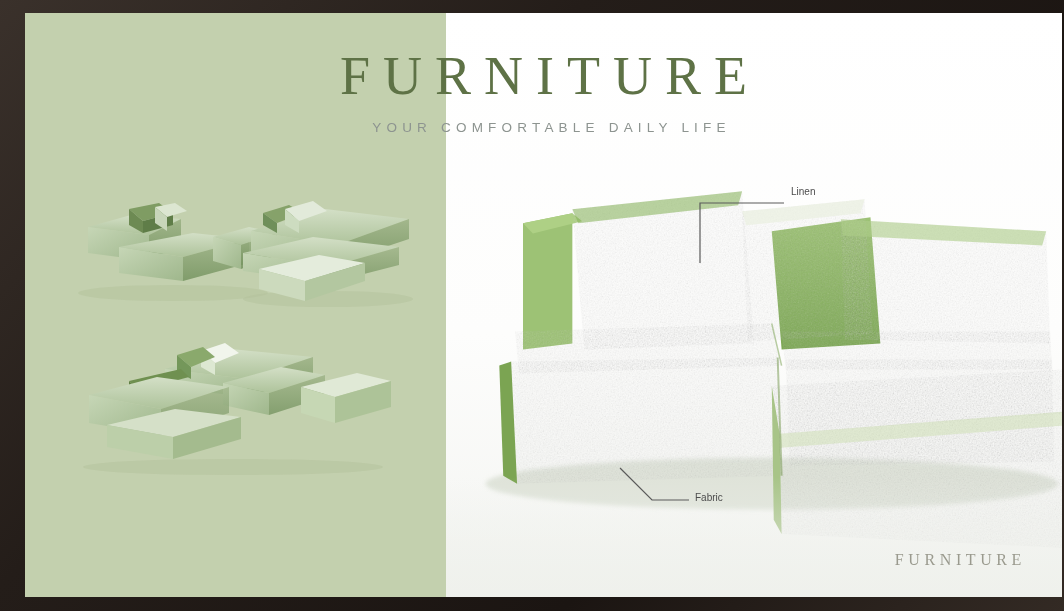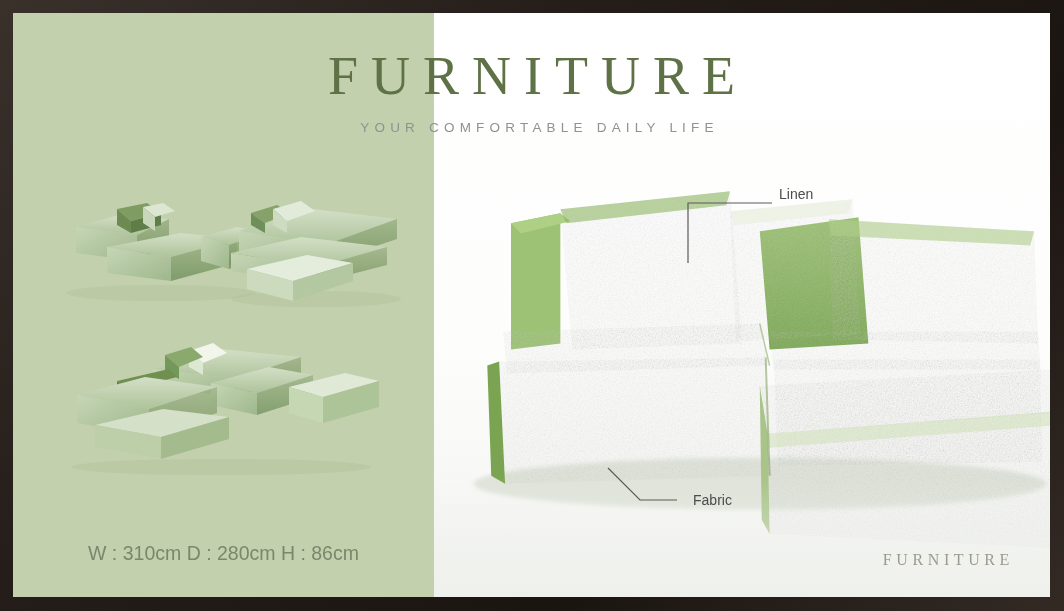--- a/index.html
+++ b/index.html
@@ -4,21 +4,21 @@
 <style>
   html,body{margin:0;padding:0;background:#2a2420;}
   body{width:1064px;height:611px;overflow:hidden;
        font-family:"Liberation Sans",sans-serif;}
 
   
   .frame{position:relative;width:1064px;height:611px;box-sizing:border-box;
          background:linear-gradient(135deg,#3a312b 0%,#241d19 35%,#1b1512 70%,#332a24 100%);
          padding:13px 14px 14px 13px;}
   .frame-inner{position:relative;width:100%;height:100%;overflow:hidden;
-         box-shadow:inset 0 0 7px rgba(0,0,0,.55);}
+         box-shadow:inset 0 0 7px rgba(0,0,0,.55);margin-left:12px;}
 
   
   .panel-left{position:absolute;left:0;top:0;width:40.6%;height:100%;
          background:#c3d0ae;}
   .panel-right{position:absolute;left:40.6%;top:0;right:0;height:100%;
          background:linear-gradient(180deg,#ffffff 0%,#fdfdfc 55%,#f3f4f1 100%);}
 
   
   .header{position:absolute;left:0;right:0;top:36px;text-align:center;z-index:8;}
   .title{font-family:"Liberation Serif",serif;font-size:54px;font-weight:400;
@@ -30,21 +30,21 @@
   .shot{position:absolute;}
 
   
   .specs{position:absolute;left:0;width:40.6%;bottom:28px;text-align:center;
          color:#7a8a6a;z-index:9;}
   .spec-line{font-size:19.5px;line-height:31px;color:#79886b;}
 
   
   .scene{position:absolute;left:40.6%;top:0;right:0;bottom:0;overflow:hidden;}
 
-  .label{position:absolute;font-size:14px;color:#4c4c4c;white-space:nowrap;z-index:12;}
+  .label{position:absolute;font-size:10px;color:#4c4c4c;white-space:nowrap;z-index:12;}
   .leader{position:absolute;z-index:11;}
 
   .watermark{position:absolute;right:36px;bottom:28px;z-index:12;
          font-family:"Liberation Serif",serif;font-size:16px;letter-spacing:4.6px;
          color:#9a9a8e;}
 
   .grad-fade{position:absolute;left:0;right:0;bottom:0;height:120px;
          background:linear-gradient(180deg,rgba(255,255,255,0) 0%,rgba(238,240,235,.85) 100%);
          pointer-events:none;z-index:6;}
 </style>
@@ -148,21 +148,20 @@
     <path d="M34,90 L102,74 L168,82 L100,102 Z" fill="#d5e0c8"></path>
     <path d="M34,90 L100,102 L100,124 L34,112 Z" fill="#bccfa9"></path>
     <path d="M100,102 L168,82 L168,104 L100,124 Z" fill="#a4bb8e"></path>
 
     <path d="M228,52 L284,38 L318,46 L262,62 Z" fill="#e0e9d6"></path>
     <path d="M228,52 L262,62 L262,88 L228,78 Z" fill="#c6d7b4"></path>
     <path d="M262,62 L318,46 L318,72 L262,88 Z" fill="#adc398"></path>
   </svg>
 
   <div class="specs">
-    <div class="spec-line">W : 310cm D : 280cm H : 86cm</div>
   </div>
 
   <div class="scene">
 
     <svg width="100%" height="100%" viewBox="0 0 624 583" preserveAspectRatio="none">
       <defs>
         <linearGradient id="g-dark" x1="0" y1="0" x2="0.3" y2="1">
           <stop offset="0" stop-color="#76a548"></stop>
               <stop offset="1" stop-color="#55802f"></stop>
         </linearGradient>
@@ -241,19 +240,19 @@
 
     
     <svg class="leader" style="left:0;top:0;width:100%;height:100%;">
 
       <path d="M254,250 L254,190 L338,190" stroke="#5a5a5a" stroke-width="1.2" fill="none"></path>
 
       <path d="M174,455 L206,487 L243,487" stroke="#5a5a5a" stroke-width="1.2" fill="none"></path>
     </svg>
 
     <div class="label" style="left:345px;top:173px;">Linen</div>
-    <div class="label" style="left:259px;top:479px;">Fabric</div>
+    <div class="label" style="left:249px;top:479px;">Fabric</div>
 
     <div class="watermark">FURNITURE</div>
   </div>
 
  </div>
 </div>
 
 </body></html>

